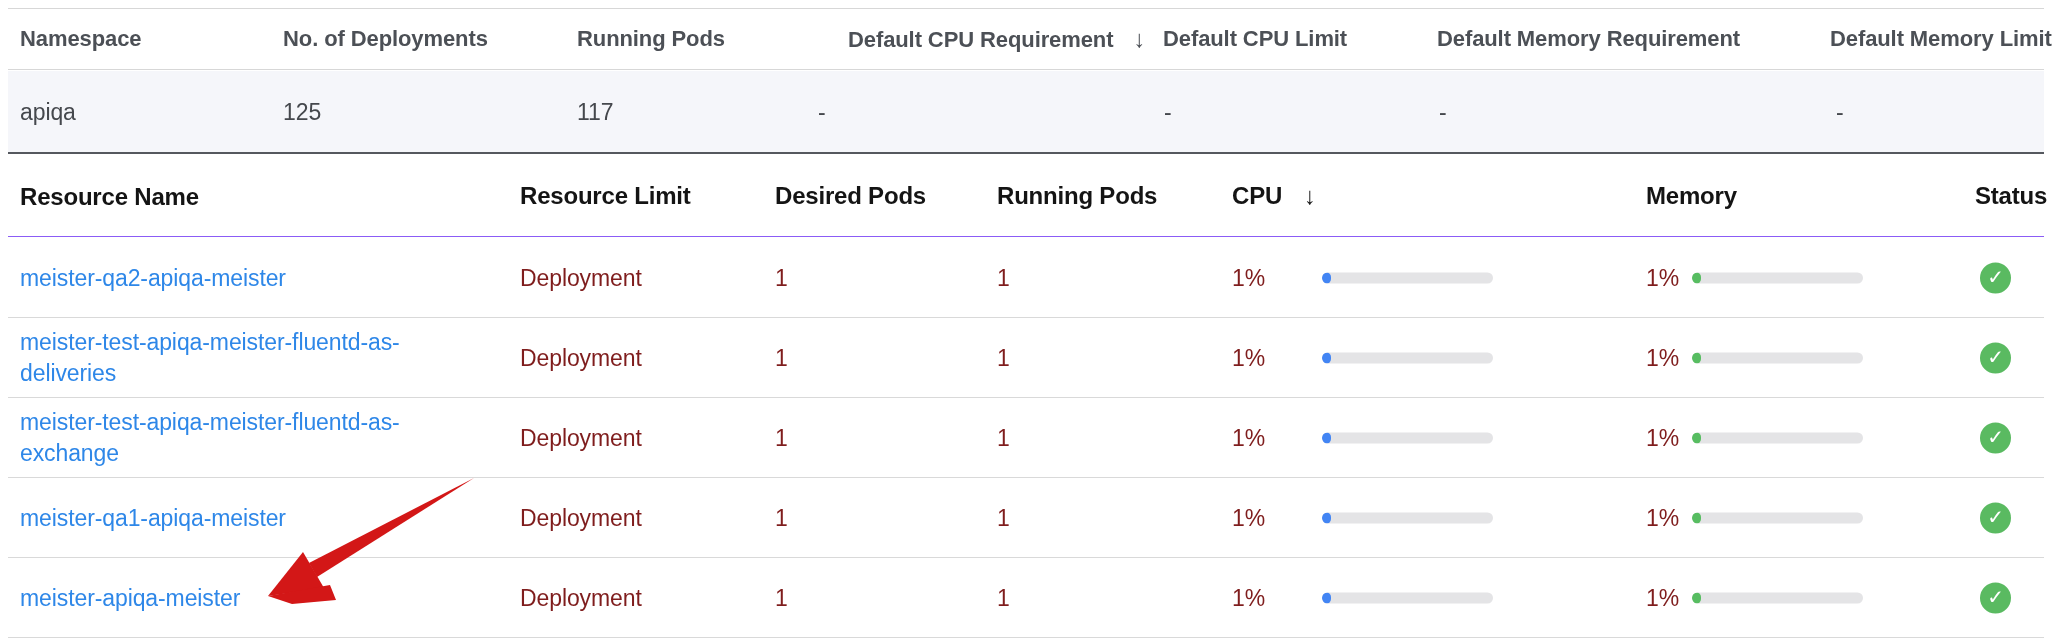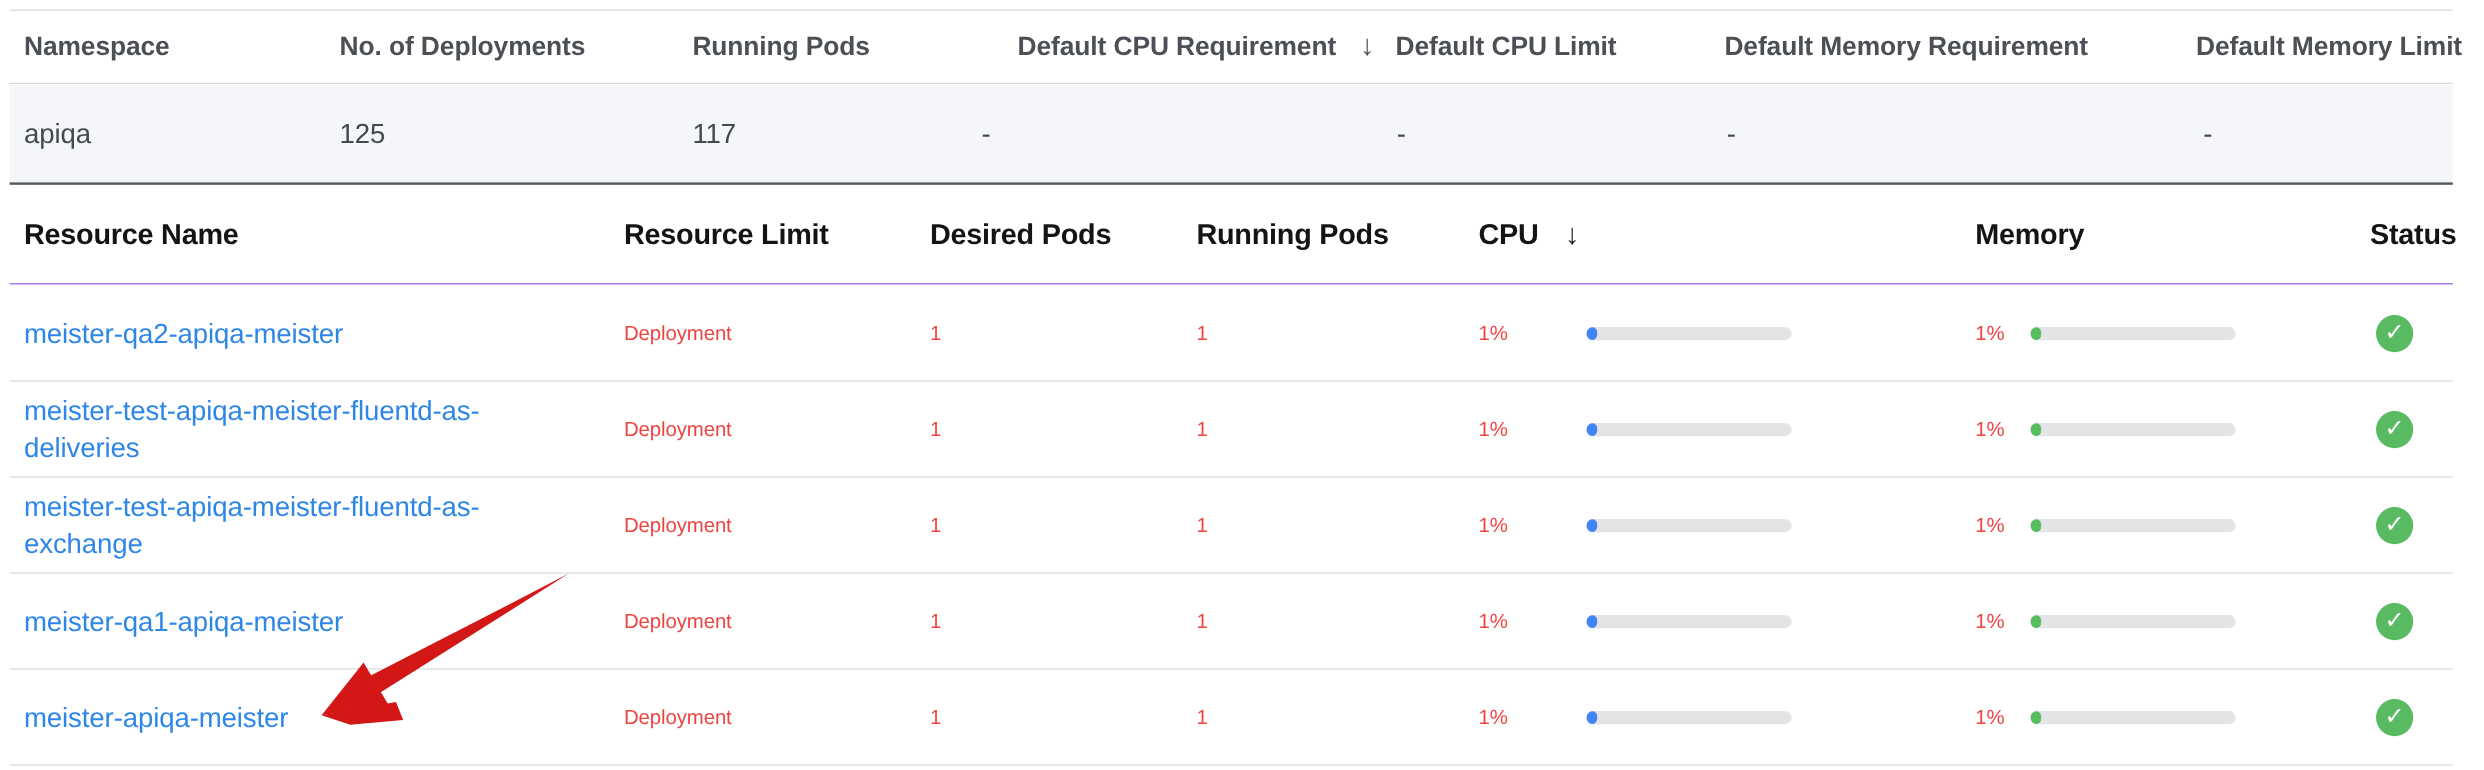--- a/index.html
+++ b/index.html
@@ -66,21 +66,21 @@
   .c2-cpubar  { left:1314px; }
   .c2-memval  { left:1595px;margin-left:43px; }
   .c2-membar  { left:1684px; }
   .c2-status-h{ left:1967px; }
   .c2-status  { left:1972px; }
 
   .res-link {
     font-size:23px; font-weight:400; color:var(--link,#2e87e8);
     text-decoration:none; overflow-wrap:break-word;
   }
-  .v2cell { font-size:17px; color:#ef4444; }
+  .v2cell { font-size:23px; color:#7f1d1d; }
 
   .usage-bar {
     width:171px; height:11px; border-radius:6px;
     background:var(--bar-track,#e4e4e6); overflow:hidden; position:absolute;
   }
   .usage-fill { height:100%; border-radius:6px; min-width:9px; }
   .cpu-fill { background:var(--cpu-bar-fill,#4285f4); }
   .mem-fill { background:var(--memory-bar-fill,#57bd61); }
 
   .status-icon {

